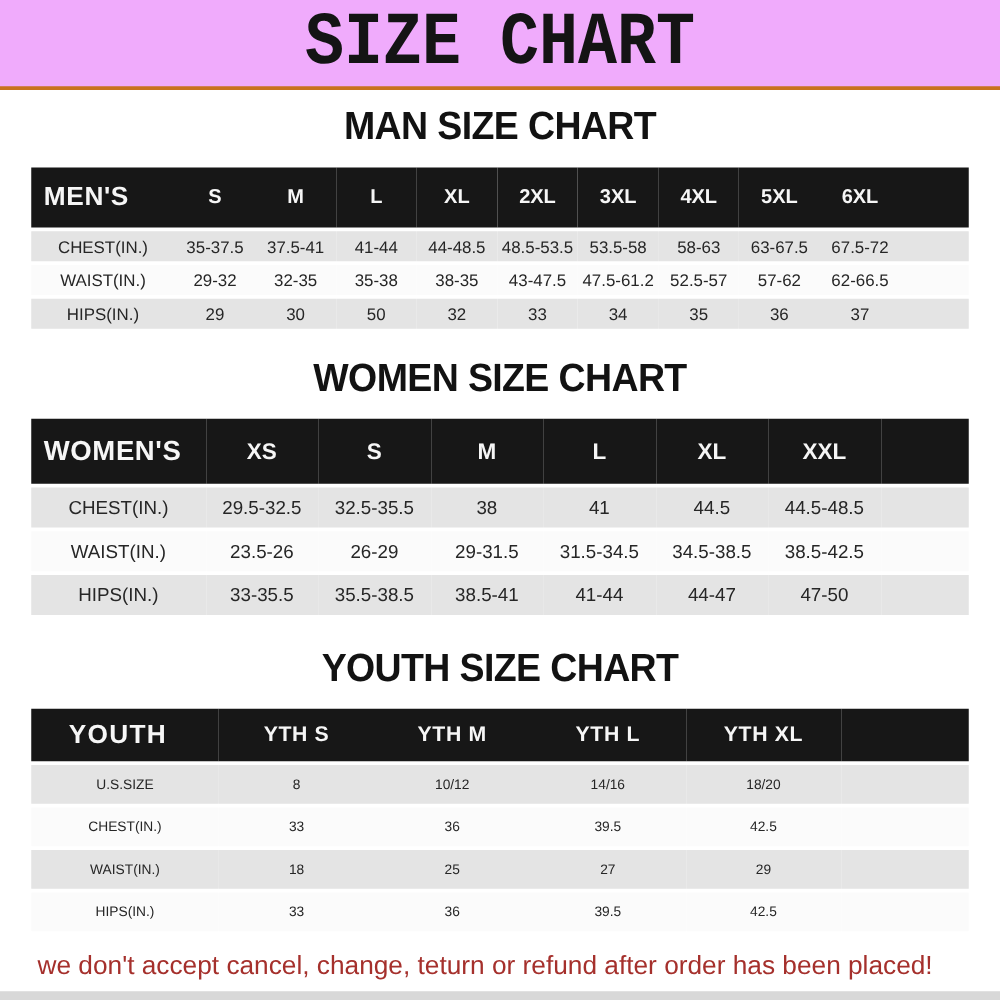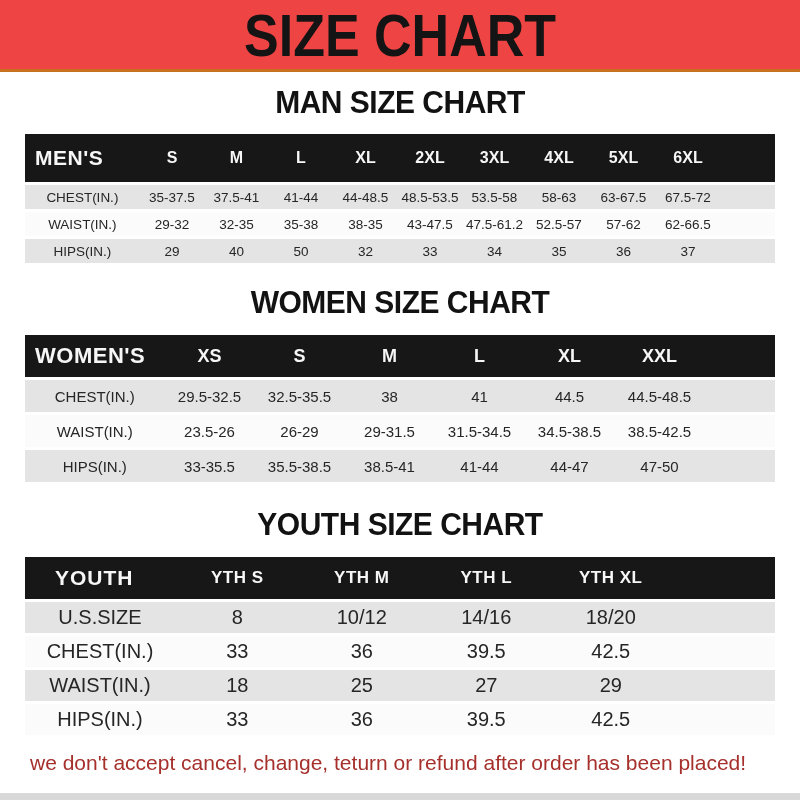--- a/index.html
+++ b/index.html
@@ -55,44 +55,44 @@
   .chart-table tbody td {
     text-align:center; color:#262626; padding:0;
   }
   .row-gray td { background:#E4E4E4; }
   .row-white td { background:#FBFBFB; }
 
   .t0 .head-row th { height:48px; font-size:16px; }
   .t0 .head-row th.corner { font-size:21px; }
   .t0 tbody td { height:24px; font-size:13.5px; }
 
-  .t1 .head-row th { height:42px; font-size:18px; }
+  .t1 .head-row th { height:52px; font-size:18px; }
   .t1 .head-row th.corner { font-size:22px; }
   .t1 tbody td { height:32px; font-size:15px; }
 
   .t2 .head-row th { height:42px; font-size:17px; letter-spacing:0.5px; }
   .t2 .head-row th.corner { font-size:21px; letter-spacing:1px;padding-left:30px; }
-  .t2 tbody td { height:31px; font-size:20px; }
+  .t2 tbody td { height:31px; font-size:11px; }
 
   
   .footer {
     margin:10px 0 0 30px;
     color:#A5302C;
     font-size:21px; line-height:29px;
     font-weight:normal;
   }
   .bottom-strip {
     position:absolute; left:0; bottom:0;
     width:100%; height:7px; background:#D8D8D8;
   }
 </style>
 </head>
 <body>
 
-<header class="banner" style="background: #ef4444; border-bottom-color: rgb(200, 114, 31);">
+<header class="banner" style="background: #f0abfc; border-bottom-color: rgb(200, 114, 31); font-family: Liberation Mono, monospace;">
   <h1>SIZE CHART</h1>
 </header>
 
 <section class="chart-section sec-0">
   <h2 class="section-title">MAN SIZE CHART</h2>
   <table class="chart-table t0">
       <colgroup>
         <col style="width: 15.3%;">
         <col style="width: 8.6%;">
         <col style="width: 8.6%;">
@@ -143,21 +143,21 @@
           <td>43-47.5</td>
           <td>47.5-61.2</td>
           <td>52.5-57</td>
           <td>57-62</td>
           <td>62-66.5</td>
           <td></td>
         </tr>
         <tr class="row-gray">
           <td>HIPS(IN.)</td>
           <td>29</td>
-          <td>40</td>
+          <td>30</td>
           <td>50</td>
           <td>32</td>
           <td>33</td>
           <td>34</td>
           <td>35</td>
           <td>36</td>
           <td>37</td>
           <td></td>
         </tr>
       </tbody>

